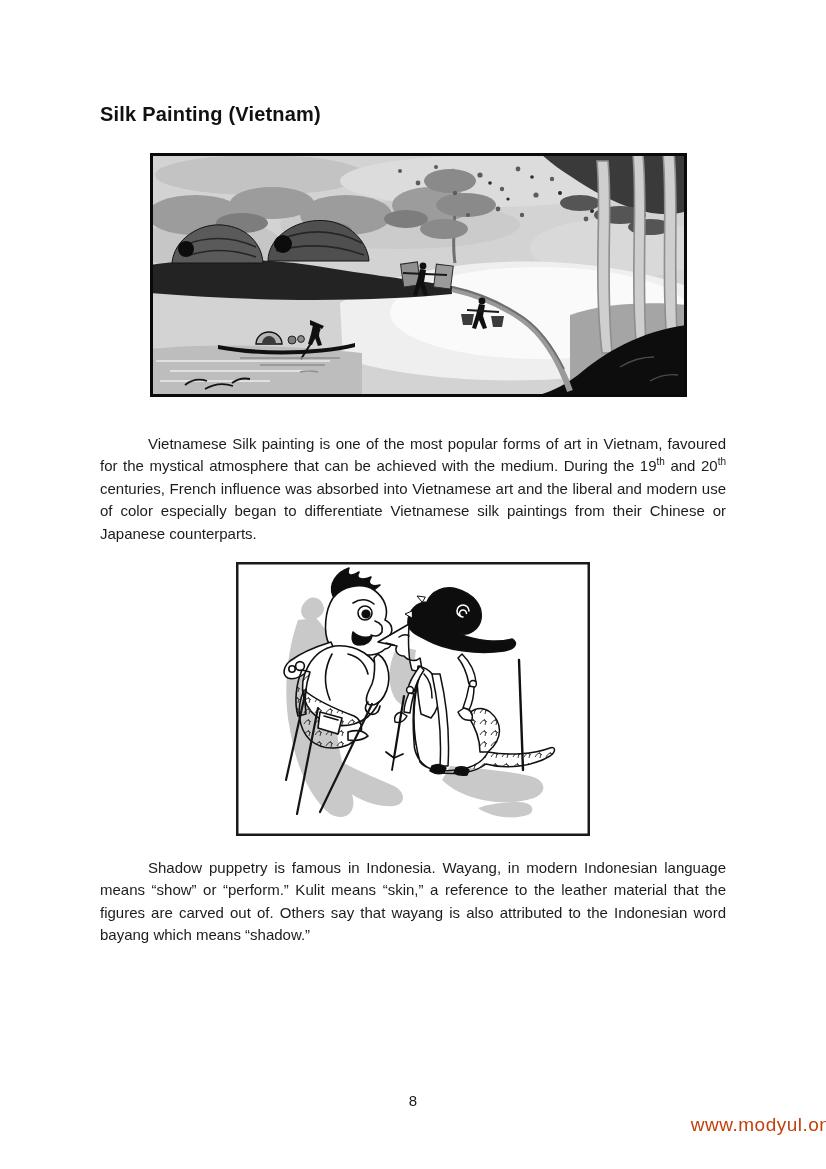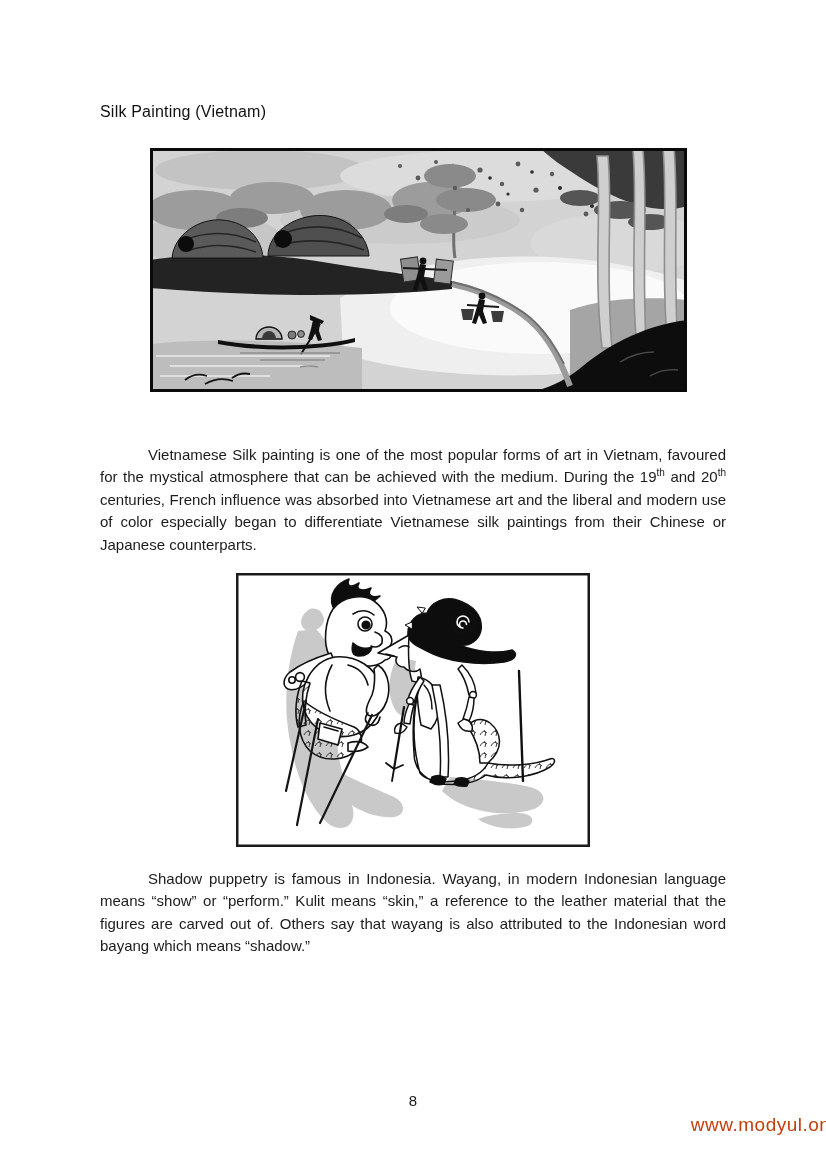--- a/index.html
+++ b/index.html
@@ -6,34 +6,34 @@
   .page{
     position:relative;
     width:826px;height:1169px;
     background:#ffffff;
     font-family:"Liberation Sans","DejaVu Sans",sans-serif;
     color:#1a1a1a;
     overflow:hidden;
   }
   .content{padding:103px 100px 0 100px;}
   .section-heading{
-    font-size:16px;font-weight:normal;margin:0;color:#111;
+    font-size:20px;font-weight:bold;margin:0;color:#111;
     letter-spacing:.2px;
   }
   .heading-2{margin-top:24px;}
   .fig{margin:0;padding:0;line-height:0;}
   .fig-silk{margin:27px 0 0 50px;}
   .fig-wayang{margin:17px 0 0 136px;}
   .fig svg{display:block;}
   .body-text{
     font-size:15px;line-height:22.4px;text-align:justify;
     margin:0;color:#1c1c1c;
   }
   .body-text.indent{text-indent:48px;}
-  .p-silk-1{margin-top:52px;}
+  .p-silk-1{margin-top:36px;}
   .p-silk-2{margin-top:24px;}
   .p-wayang-1{margin-top:21px;}
   sup{font-size:10px;line-height:0;vertical-align:super;}
   .page-number{
     position:absolute;left:0;top:1092px;width:100%;
     text-align:center;font-size:15px;color:#1a1a1a;
   }
   .watermark{
     position:absolute;left:0;top:1114px;width:100%;
     text-align:right;font-size:19px;color:#c2410c;letter-spacing:.5px;padding-left:36px;

